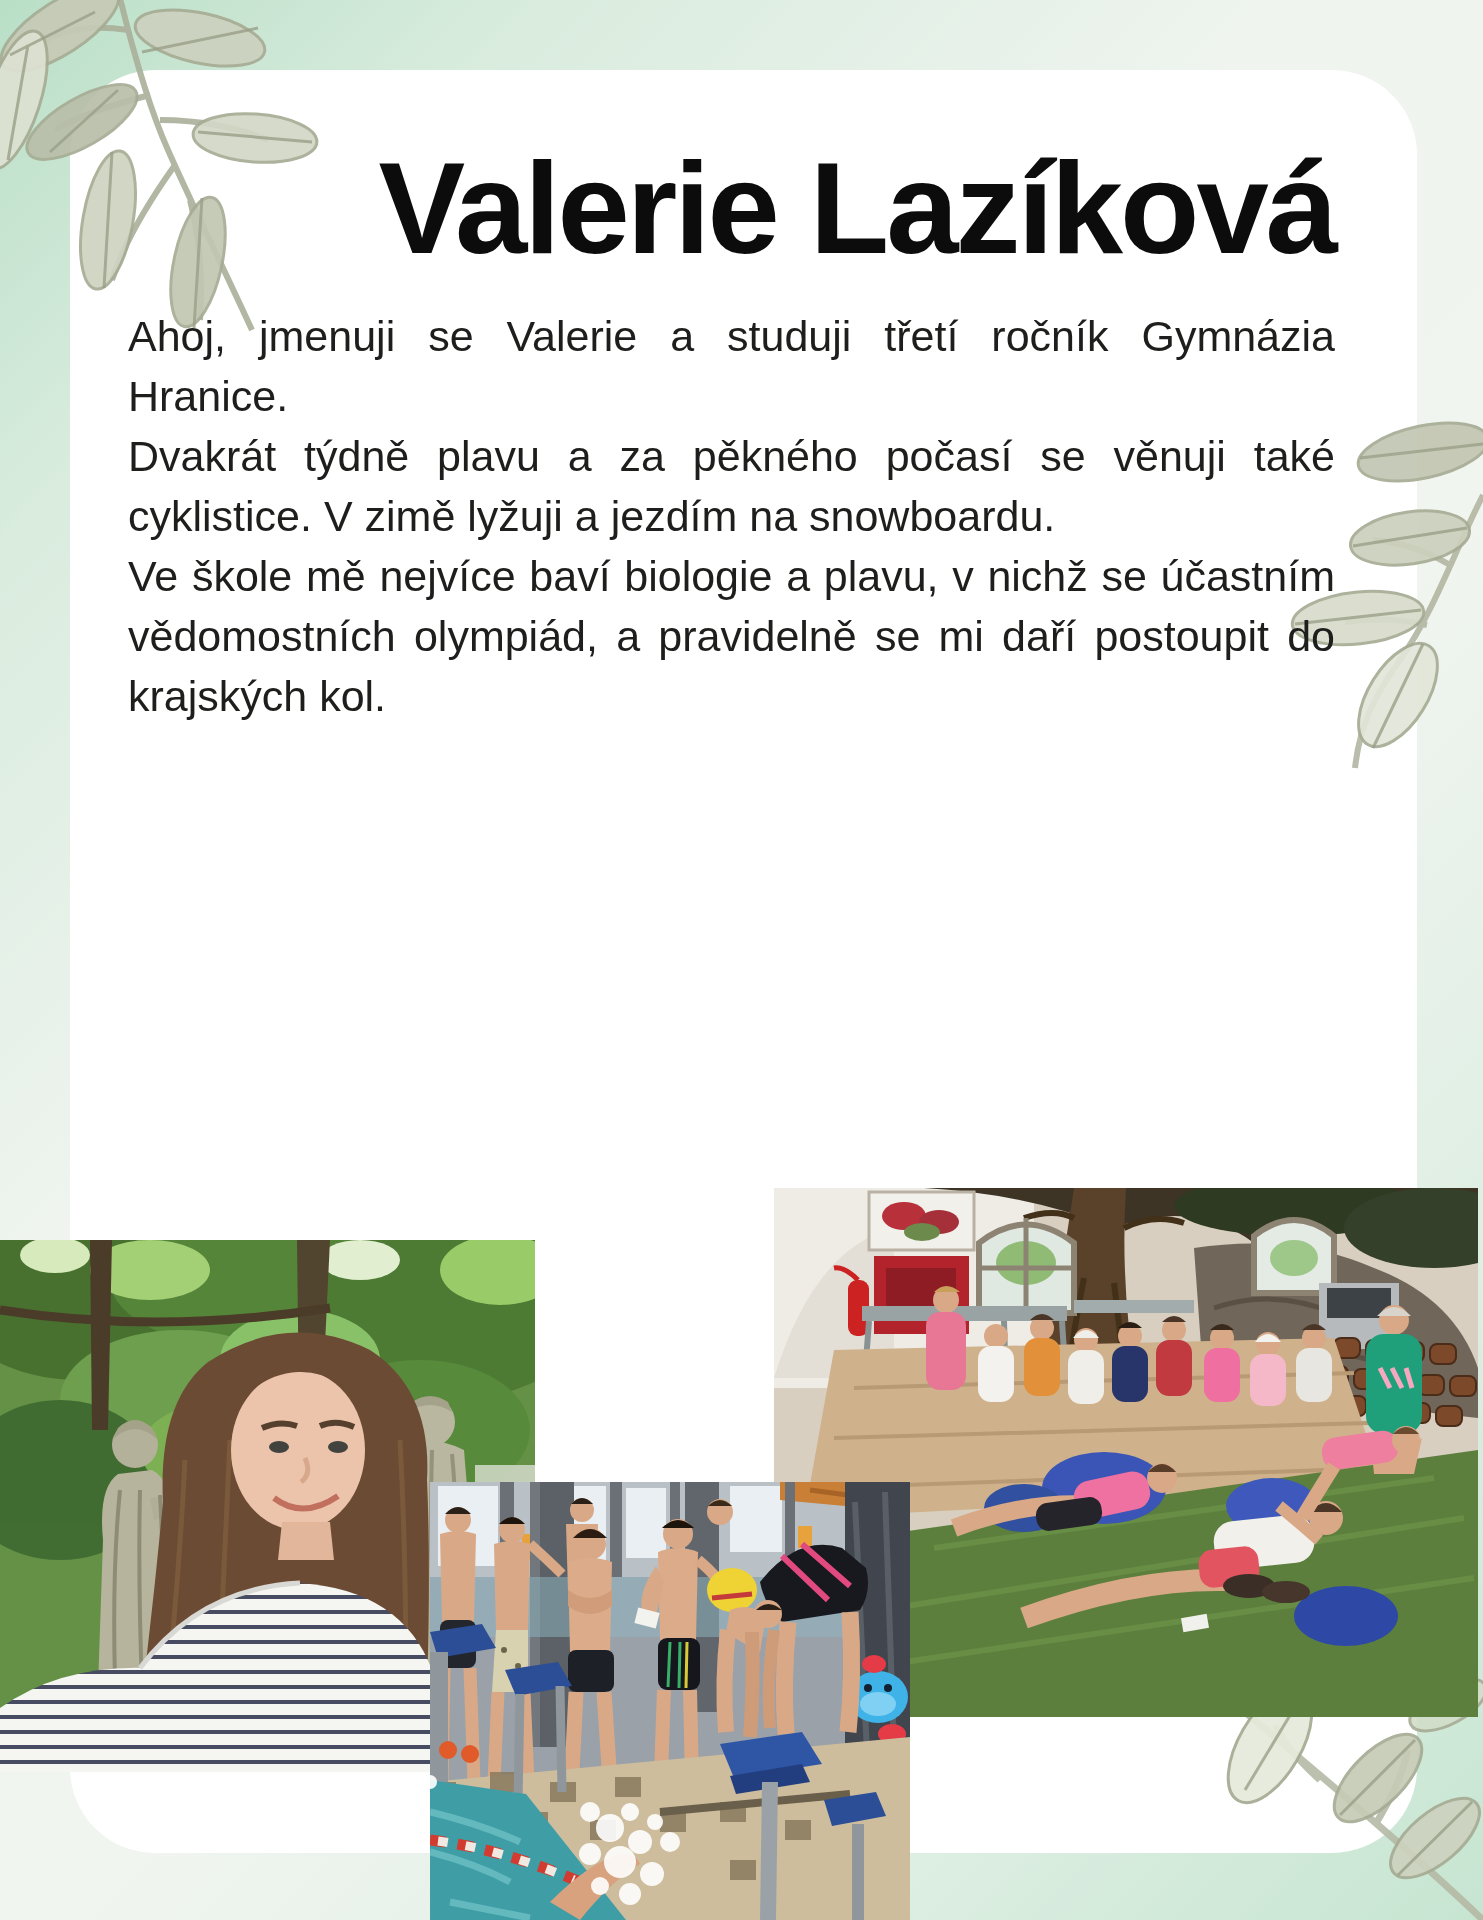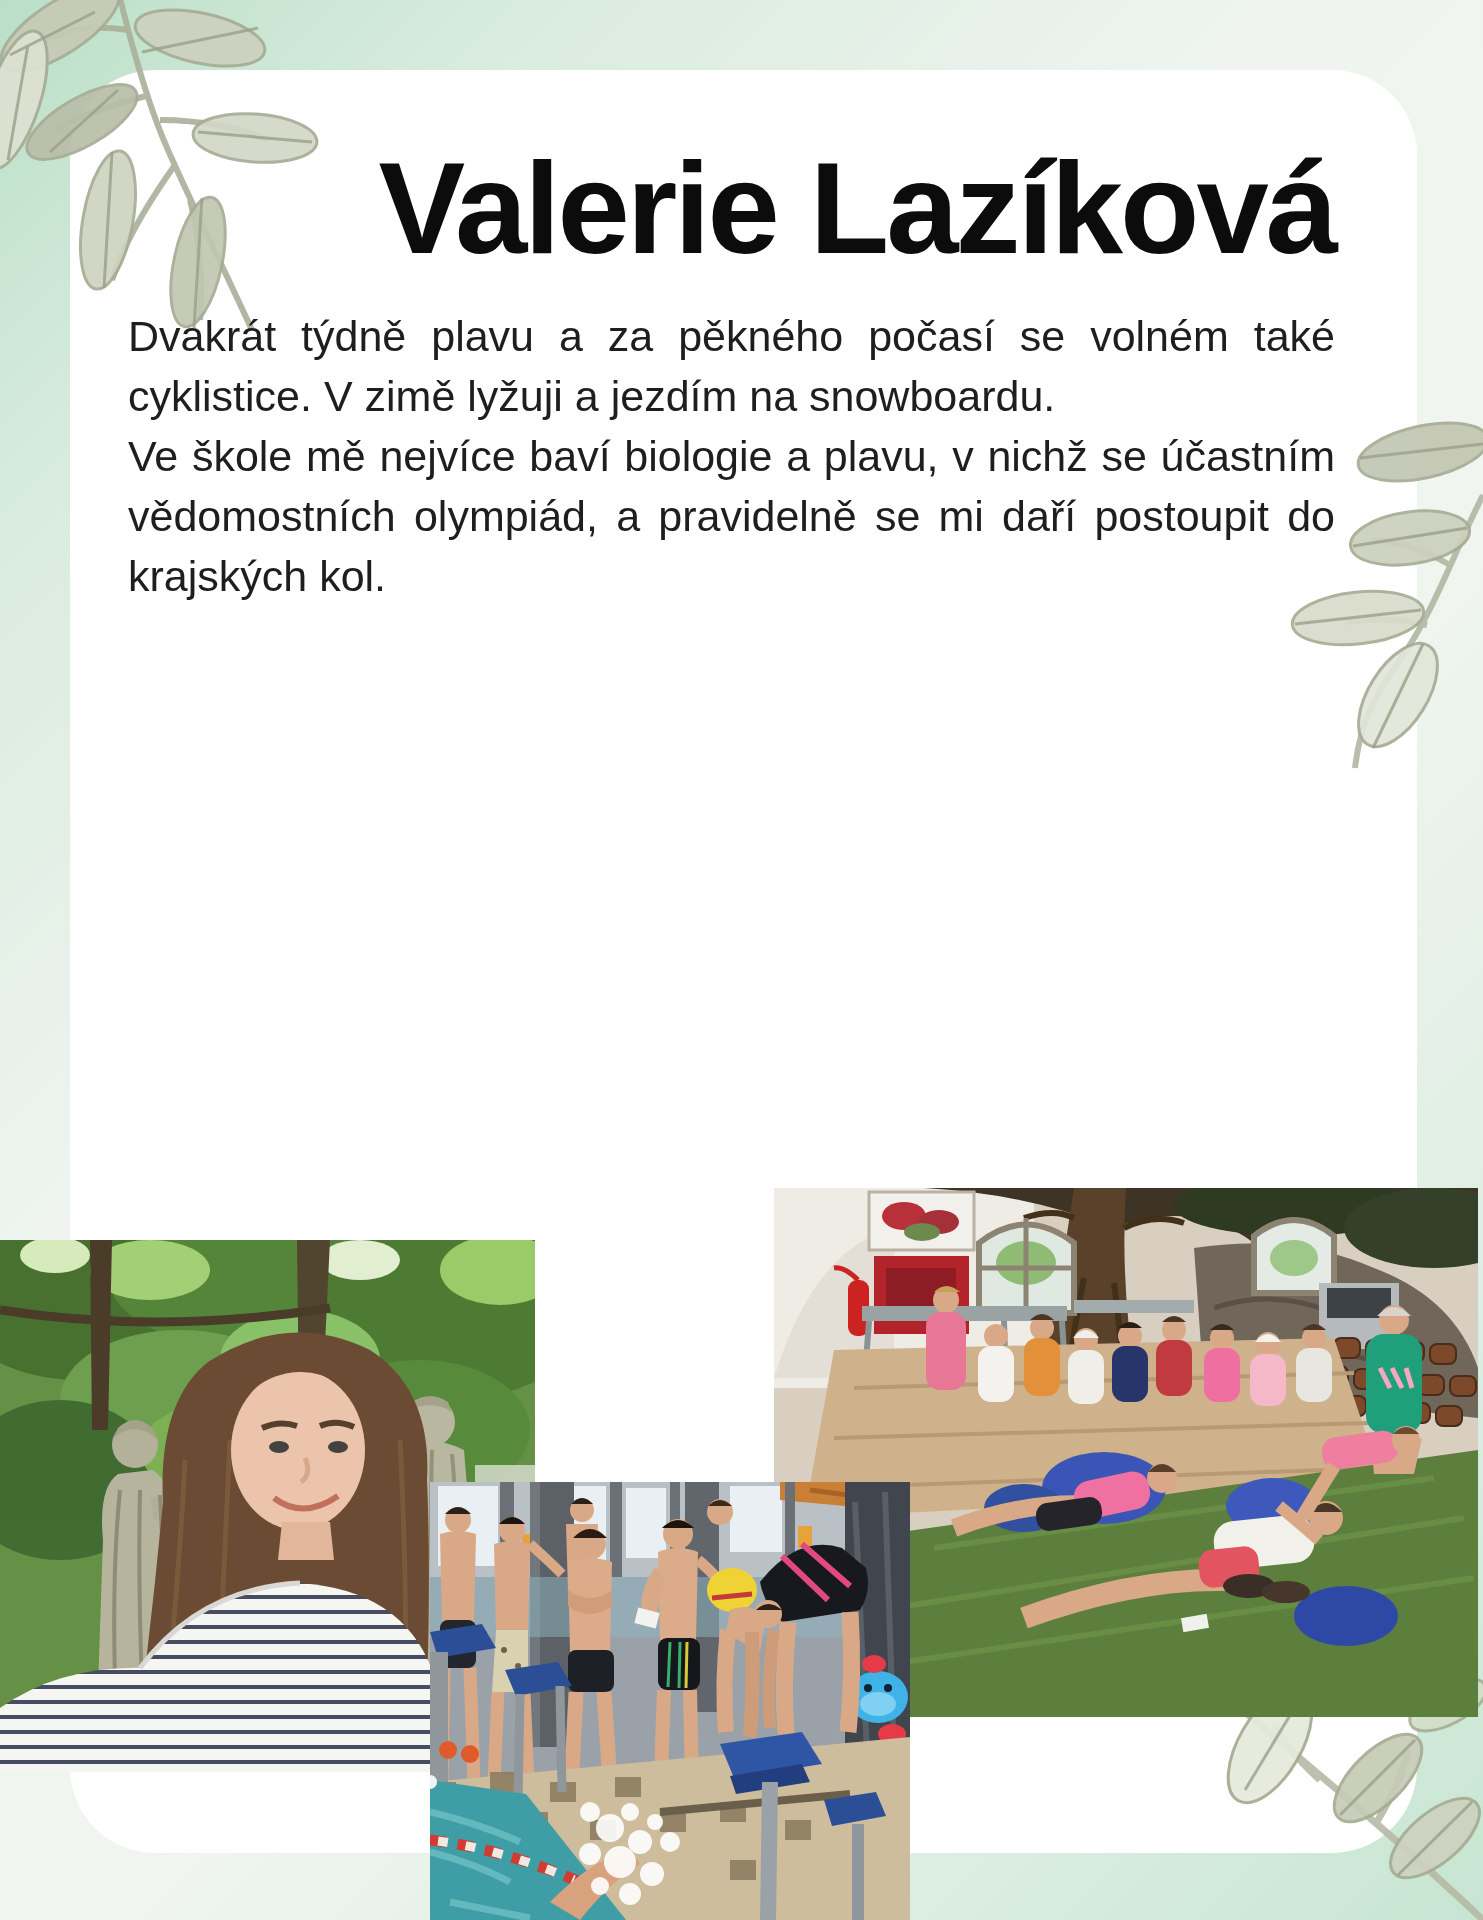--- a/index.html
+++ b/index.html
@@ -97,21 +97,22 @@
   </g>
   <g stroke="#9aa088" stroke-width="3" fill="none" opacity="0.8">
     <path d="M95,140 L148,52"></path>
       <path d="M190,165 L265,90"></path>
       <path d="M248,225 L322,152"></path>
   </g>
 </svg>
 
 <div class="content">
   <h1>Valerie Lazíková</h1>
-  <p>Dvakrát týdně plavu a za pěkného počasí se volném také cyklistice. V zimě lyžuji a jezdím na snowboardu.</p>
+  <p>Ahoj, jmenuji se Valerie a studuji třetí ročník Gymnázia Hranice.</p>
+  <p>Dvakrát týdně plavu a za pěkného počasí se věnuji také cyklistice. V zimě lyžuji a jezdím na snowboardu.</p>
   <p>Ve škole mě nejvíce baví biologie a plavu, v nichž se účastním vědomostních olympiád, a pravidelně se mi daří postoupit do  krajských kol.</p>
 </div>
 
 <svg id="photo-selfie" class="photo" role="img" width="535" height="532" viewBox="0 0 535 532" preserveAspectRatio="none" aria-label="Selfie of Valerie with long brown hair and striped shirt in a park with two stone statues among green trees">
   <rect width="535" height="532" fill="#649145"></rect>
   <g opacity="0.95">
     <ellipse cx="80" cy="60" rx="130" ry="80" fill="#47702f"></ellipse>
     <ellipse cx="260" cy="40" rx="150" ry="70" fill="#558538"></ellipse>
     <ellipse cx="450" cy="70" rx="140" ry="90" fill="#4c7a33"></ellipse>
     <ellipse cx="180" cy="160" rx="120" ry="70" fill="#6fa050"></ellipse>

